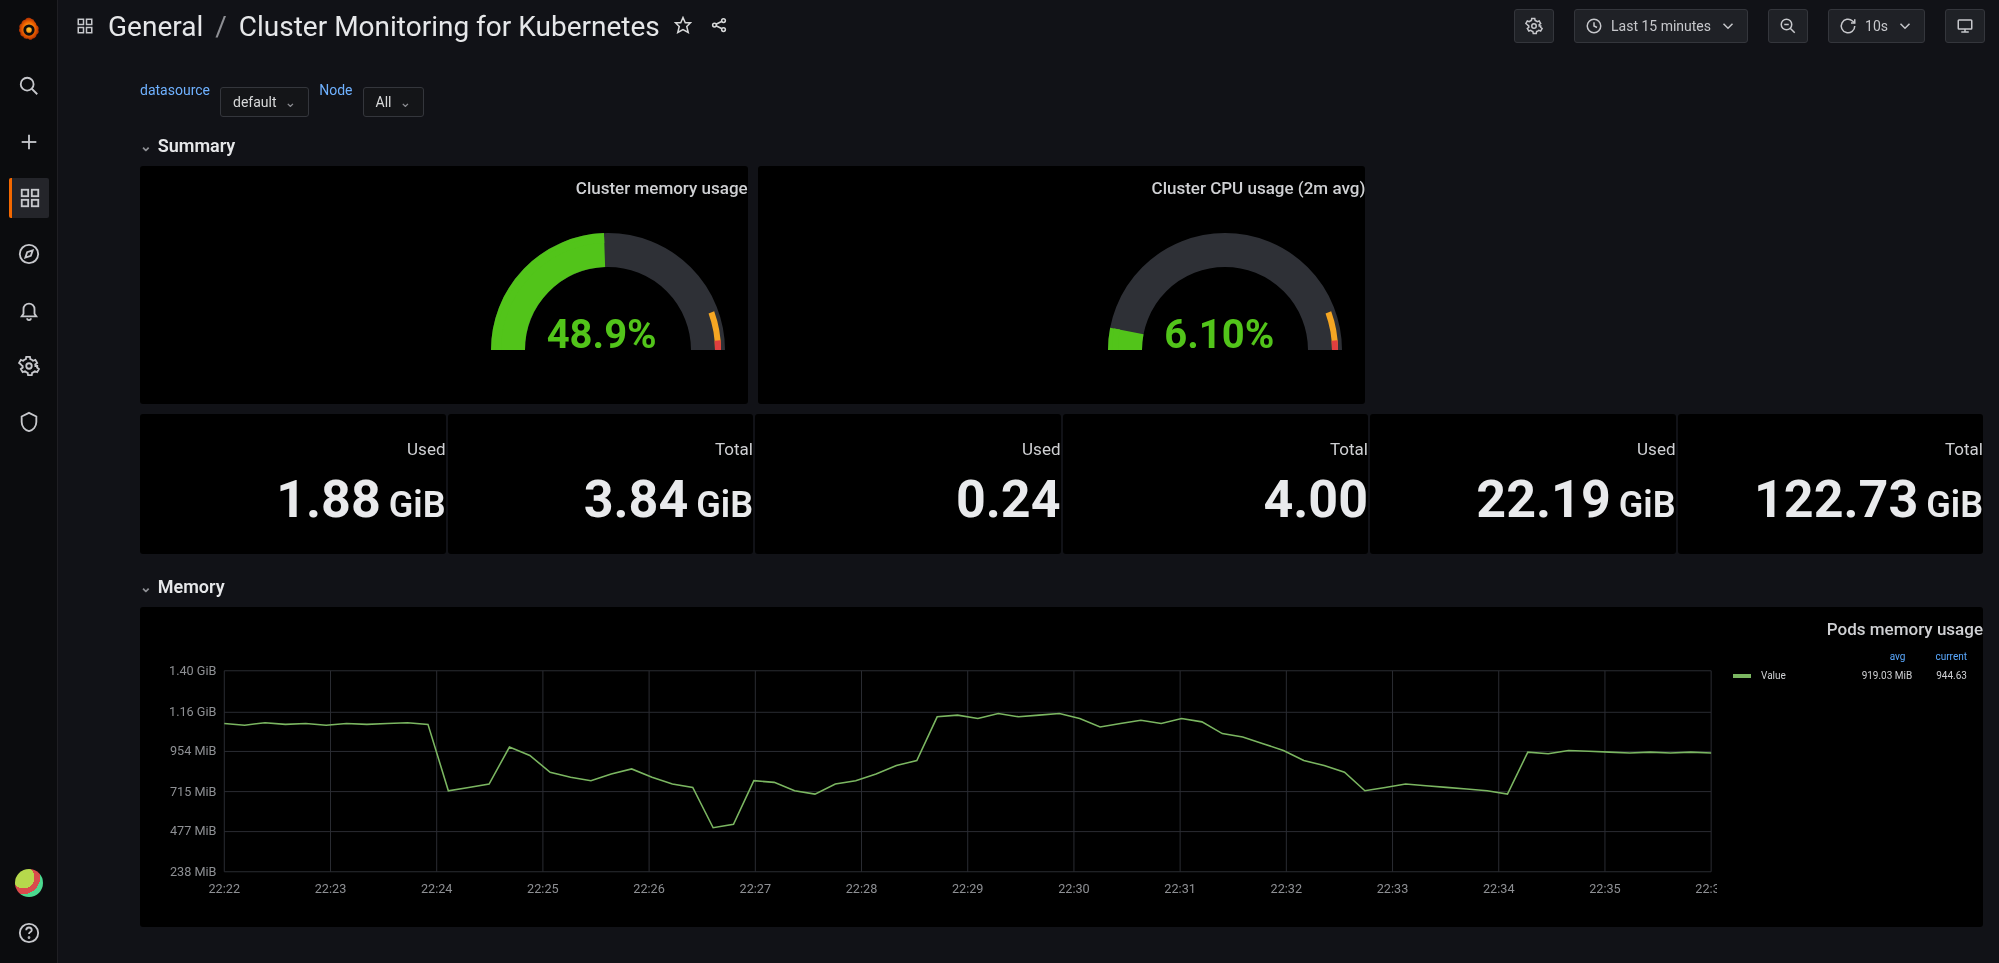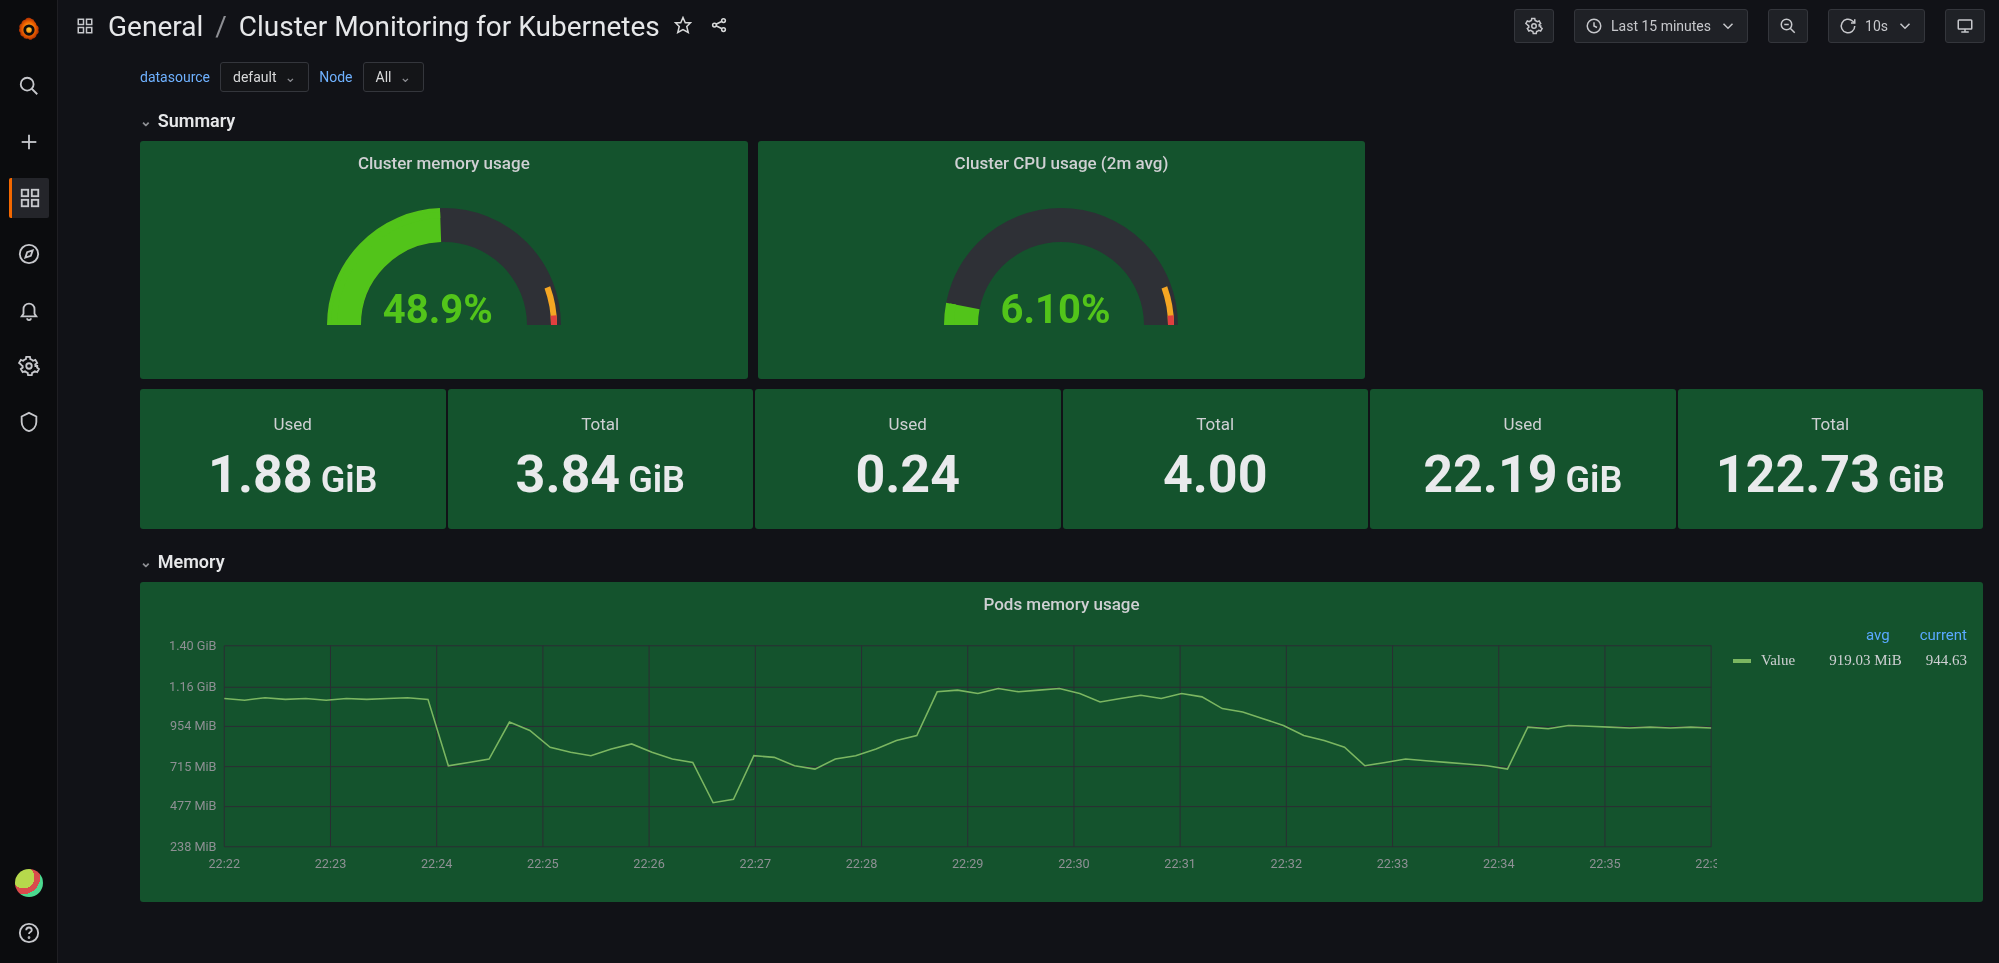--- a/index.html
+++ b/index.html
@@ -73,36 +73,36 @@
 
   
   .varrow {
     display:flex; align-items:center; gap:10px;
     padding: 10px 18px 14px 82px;
   }
   .var-label { color:#6fb1ff; font-size:14px; }
   .var-select {
     display:flex; align-items:center; gap:8px;
     background:#141518; border:1px solid #34363c; border-radius:3px;
-    padding:6px 12px; cursor:pointer;
+    padding:6px 12px; cursor:pointer;margin-top:25px;
   }
   .var-select .chev { color:#8e8f94; }
 
   
   .content { padding: 0 16px 16px 82px; flex:1; overflow:auto; }
   .row-header {
     display:flex; align-items:center; gap:6px;
     font-size:18px; font-weight:600; color:#e6e7e9;
     padding: 4px 0 10px 0; cursor:pointer;
   }
   .row-header .chev { font-size:14px; color:#8e8f94; }
 
   .panel {
-    background:#14532d; border-radius:3px;
-    display:flex; flex-direction:column; align-items:center;
+    background:#000000; border-radius:3px;
+    display:flex; flex-direction:column; align-items:flex-end;
   }
   .panel-title { font-size:17px; color:#cfd0d3; padding:12px 0 6px 0; font-weight:500;}
 
   
   .gauges { display:grid; grid-template-columns: repeat(3,1fr); gap:10px; }
   .gauge-panel { height:238px; justify-content:flex-start; }
   .gauge-wrap { position:relative; width:280px; height:150px; margin-top:6px;}
   .gauge-wrap svg { width:100%; height:100%; }
   .gauge-value {
     position:absolute; left:0; right:12px; bottom:2px;
@@ -113,23 +113,23 @@
   .stat-panel { height:140px; justify-content:center; }
   .stat-label { font-size:17px; color:#cfd0d3; margin-bottom:10px;}
   .stat-val { font-size:52px; font-weight:700; color:#e9eaec; display:flex; align-items:baseline; gap:8px;}
   .stat-val .unit { font-size:36px; font-weight:600; }
 
   
   .linechart-panel { width:100%; height:320px; padding-bottom:8px;}
   .chart-area { display:flex; width:100%; flex:1; padding:0 16px;}
   .chart-left { flex:1; position:relative; }
   .chart-left svg { width:100%; height:100%; }
-  .chart-legend { width:250px; padding-left:16px; padding-top:6px; font-size:15px;}
+  .chart-legend { width:250px; padding-left:16px; padding-top:6px; font-size:10px;}
   .chart-legend .hdr { display:flex; justify-content:flex-end; gap:30px; color:#5aa9ff; margin-bottom:8px;}
-  .chart-legend .row { display:flex; align-items:center; gap:10px; color:#cfd0d3;font-family:Liberation Serif, serif;}
+  .chart-legend .row { display:flex; align-items:center; gap:10px; color:#cfd0d3;}
   .chart-legend .swatch { width:18px; height:4px; background:#7bb661; }
   .chart-legend .vals { margin-left:auto; display:flex; gap:24px;}
   .ylabel { font-size:13px; fill:#8e9094; }
   .xlabel { font-size:13px; fill:#8e9094; }
   .gridline { stroke:#2b2d33; stroke-width:1; }
   .series-line { stroke:#7bb661; stroke-width:1.6; fill:none; }
 </style>
 </head>
 <body>
 

